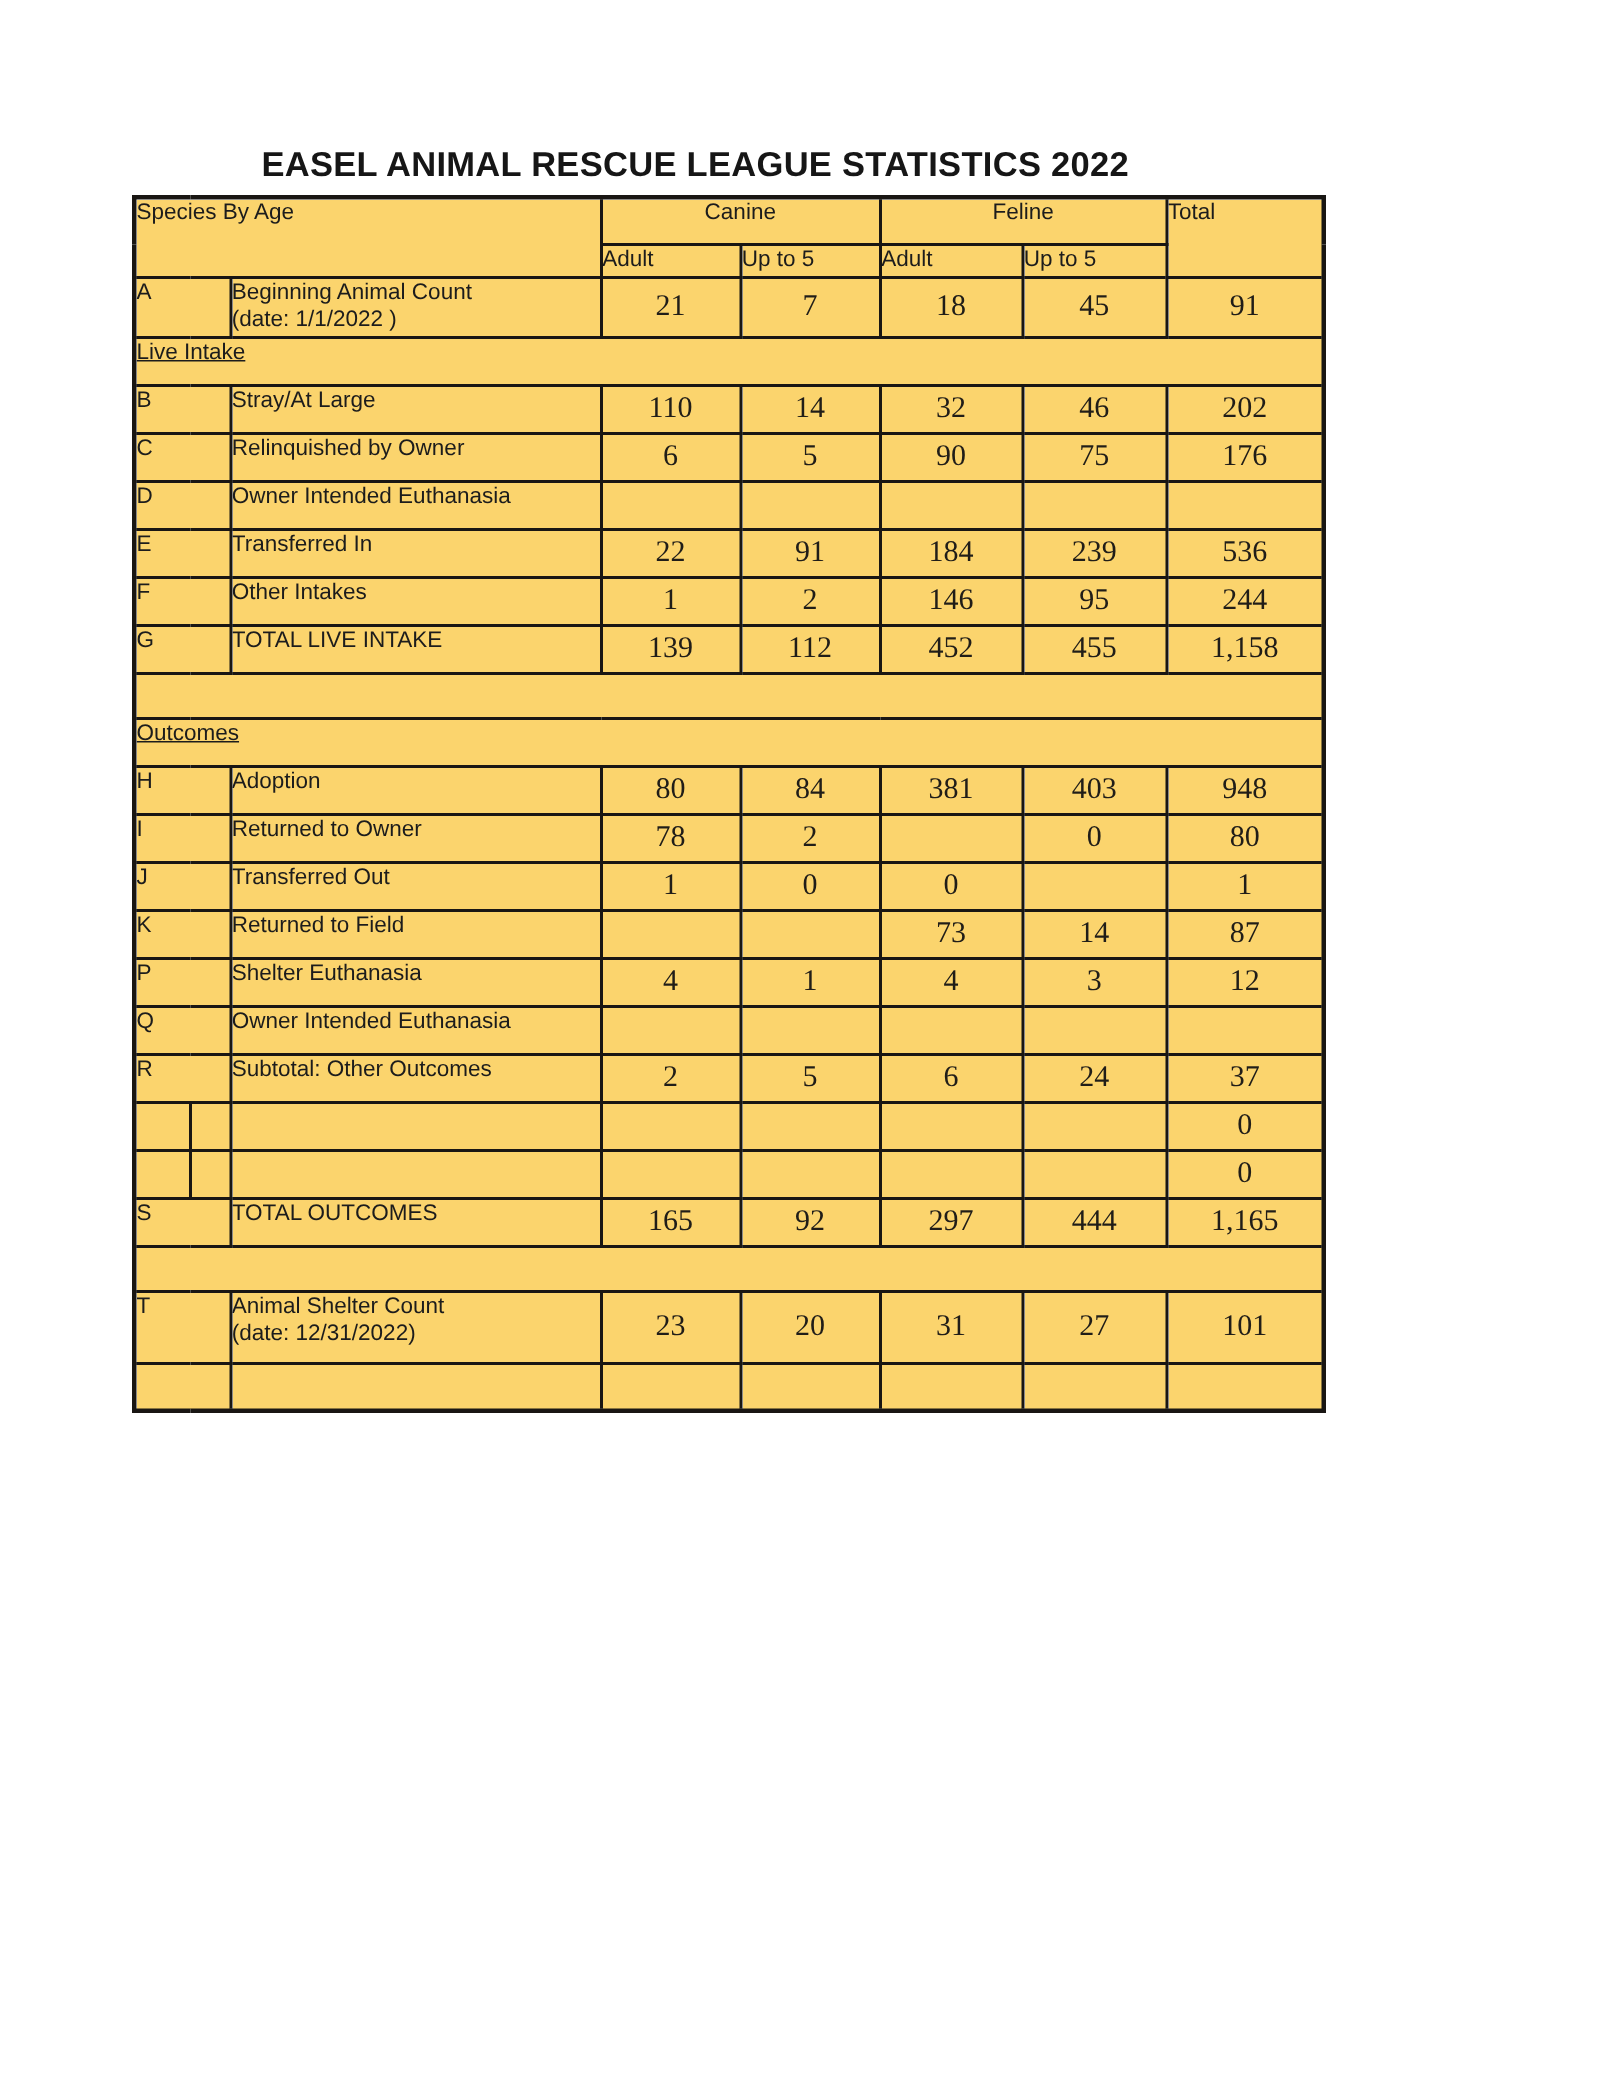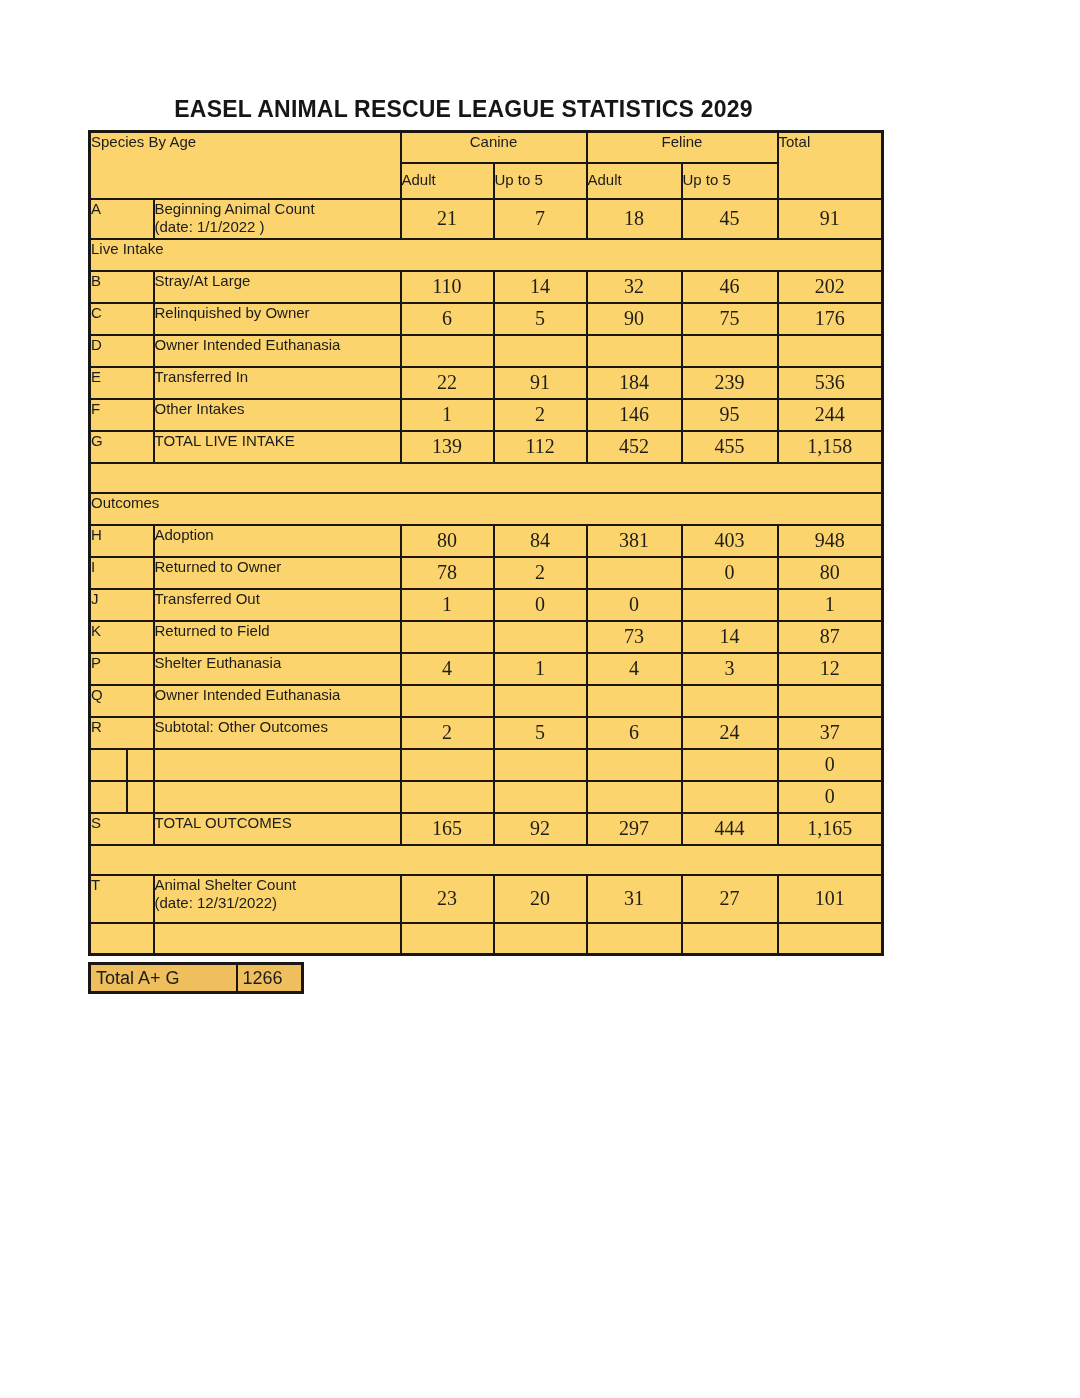--- a/index.html
+++ b/index.html
@@ -43,25 +43,25 @@
     border: 3px solid var(--border);
   }
   table.main td {
     border: 2px solid var(--border);
     background: var(--cell-fill);
     padding: 0;
     overflow: hidden;
   }
   
   tr.r-h1 td { height: 31px; }
-  tr.r-h2 td { height: 36px; }
+  tr.r-h2 td { height: 22px; }
   tr.r-data td { height: 32px; }
   tr.r-tall td { height: 40px; }
   tr.r-tall2 td { height: 48px; }
-  tr.r-section td { height: 32px; }
+  tr.r-section td { height: 32px; text-decoration: underline; }
   tr.r-spacer td { height: 30px; }
   
   .h-species, .h-total, .h-sub, .marker, .marker-split, .desc, .r-section td {
     font-size: 15px;
     vertical-align: top;
     padding: 3px 2px 0 5px;
     line-height: 1.25;
   }
   .h-group {
     font-size: 15px;
@@ -97,21 +97,21 @@
   .footnote {
     margin-top: 9px;
     padding-left: 5px;
     font-size: 16px;
     color: #161616;
   }
 </style>
 </head>
 <body>
 
-<div class="doc-title">EASEL ANIMAL RESCUE LEAGUE STATISTICS 2029</div>
+<div class="doc-title">EASEL ANIMAL RESCUE LEAGUE STATISTICS 2022</div>
 
 <div class="content">
 
   <table class="main">
     <colgroup>
       <col style="width:37px">
         <col style="width:27px">
         <col style="width:247px">
       <col style="width:93px">
         <col style="width:93px">
@@ -357,21 +357,17 @@
           <td class="val"></td>
           <td class="val"></td>
           <td class="val"></td>
           <td class="val"></td>
         </tr>
       </tbody>
   </table>
 
   <table class="totals">
     <tbody id="totals-body">
-        <tr>
-          <td class="t-label">Total A+ G</td>
-          <td class="t-value">1266</td>
-        </tr>
       </tbody>
   </table>
 
 
 </div>
 
 </body></html>

